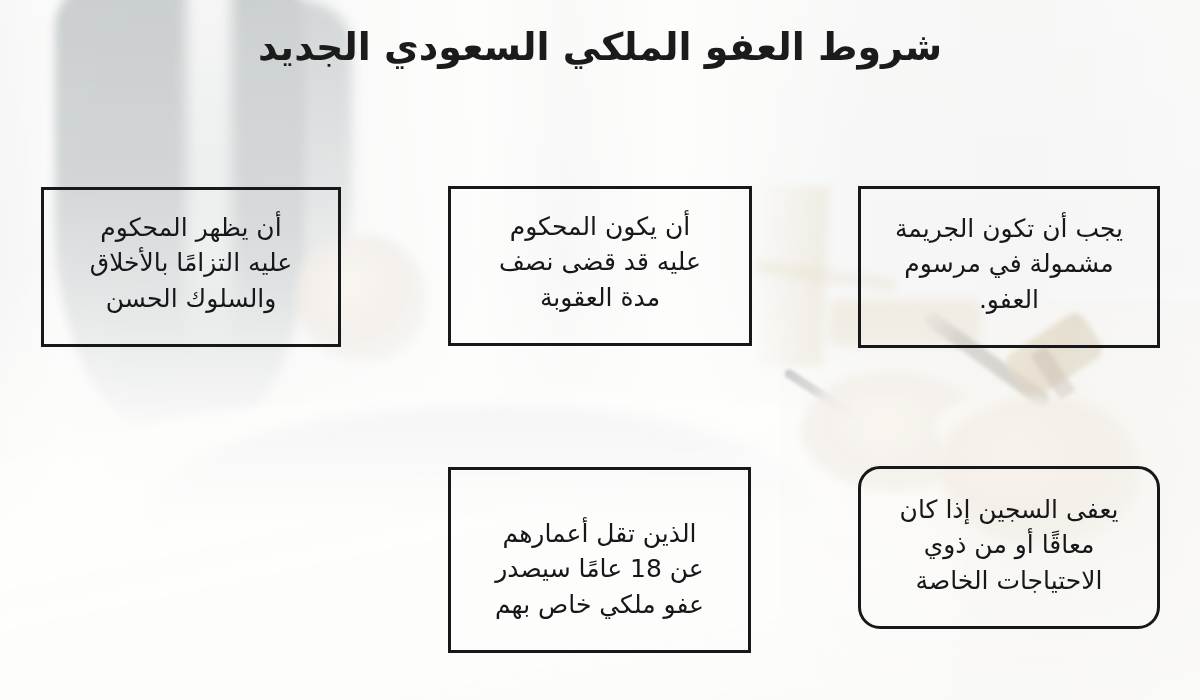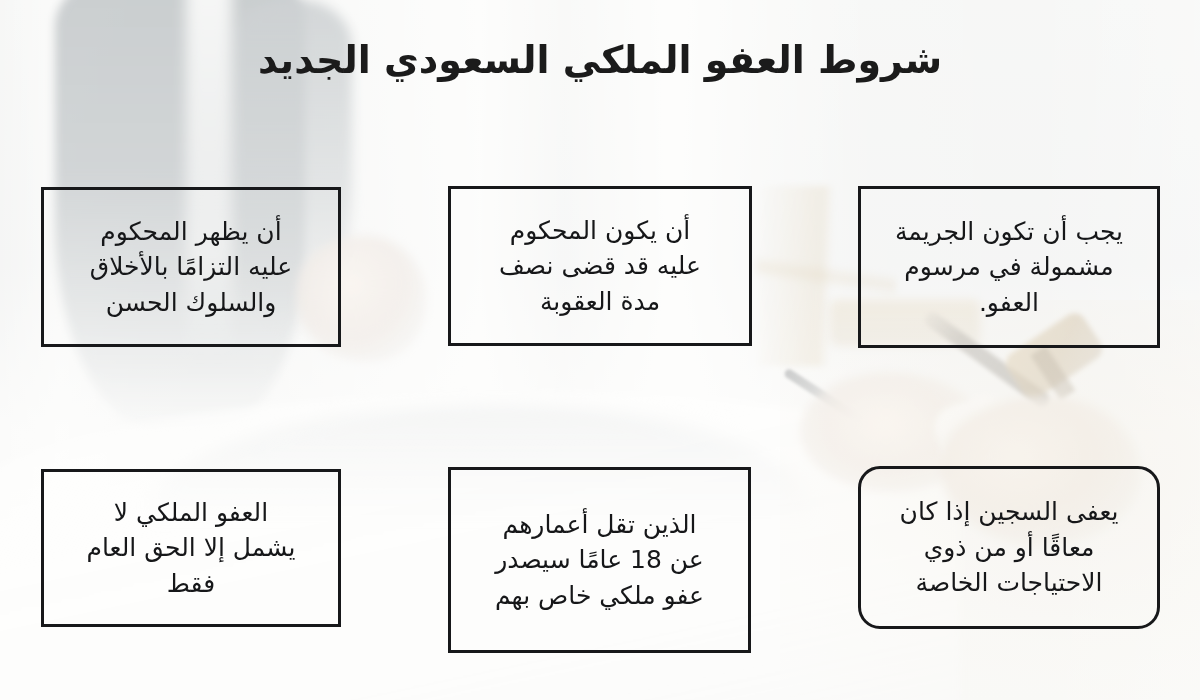--- a/index.html
+++ b/index.html
@@ -281,42 +281,42 @@
   }
 
   
   .content {
     position: absolute;
     inset: 0;
   }
 
   .title {
     position: absolute;
-    top: 37px;
+    top: 24px;
     left: 0;
     width: 1200px;
     text-align: center;
     font-size: 38px;
     font-weight: 700;
     color: #1b1b1b;
     letter-spacing: 0px;
     line-height: 1.25;
     white-space: nowrap;
     direction: rtl;
   }
 
   .card {
     position: absolute;
     box-sizing: border-box;
     border: 3px solid #17181a;
     background: transparent;
     display: flex;
-    align-items: center;
+    align-items: flex-end;
     justify-content: center;
-    padding: 10px 14px;
+    padding: 28px 14px;
     direction: rtl;
   }
 
   .card-text {
     font-size: 25px;
     line-height: 1.42;
     color: #161719;
     text-align: center;
     font-weight: 400;
     white-space: pre-line;
@@ -387,20 +387,15 @@
 معاقًا أو من ذوي
 الاحتياجات الخاصة</div>
     </div>
 
     <div class="card" id="card-minors-pardon">
       <div class="card-text">الذين تقل أعمارهم
 عن 18 عامًا سيصدر
 عفو ملكي خاص بهم</div>
     </div>
 
-    <div class="card" id="card-public-right">
-      <div class="card-text">العفو الملكي لا
-يشمل إلا الحق العام
-فقط</div>
-    </div>
 
   </div>
 </div>
 
 </body></html>

